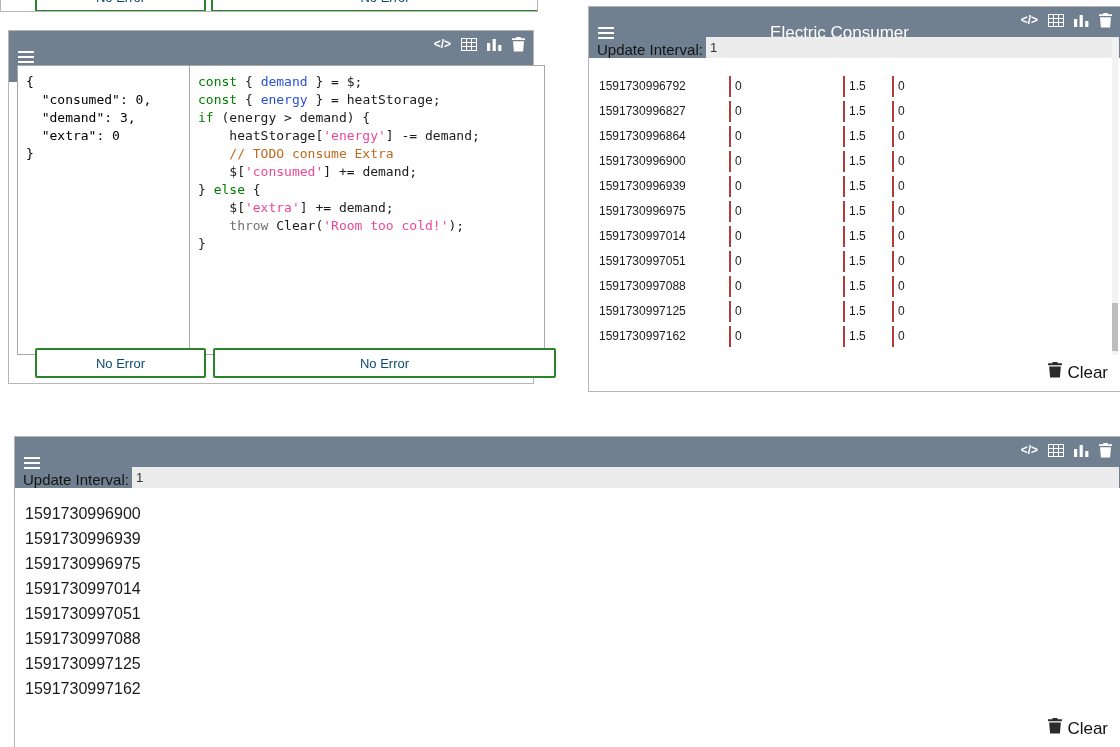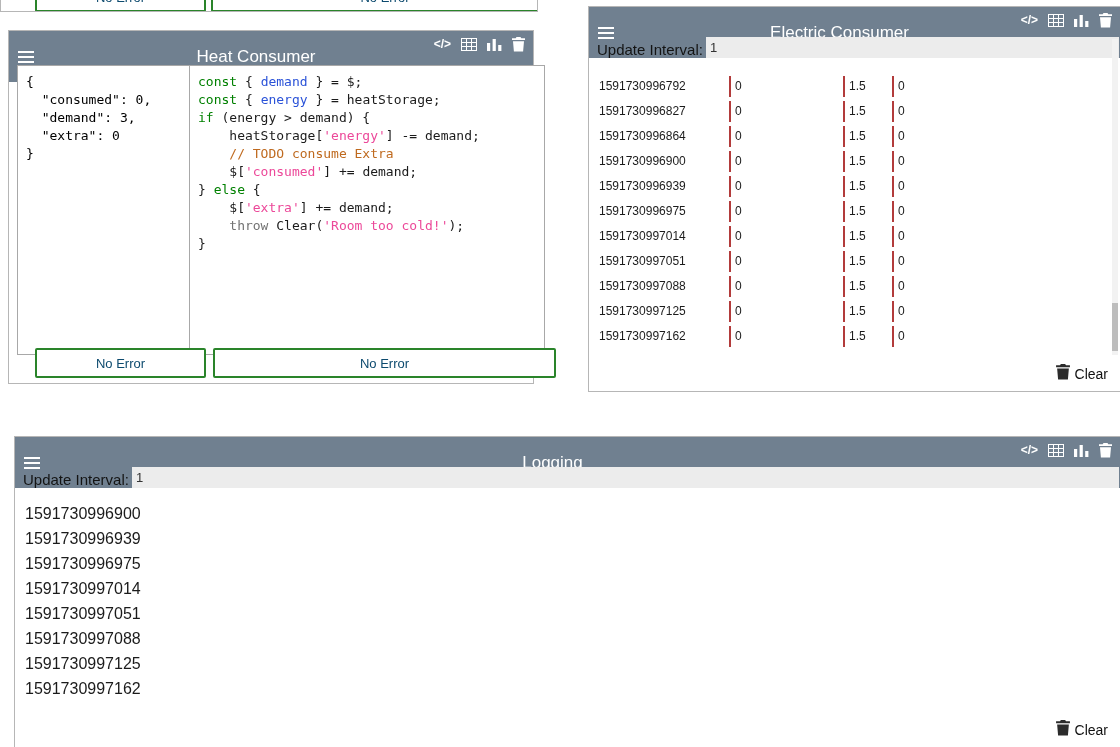--- a/index.html
+++ b/index.html
@@ -45,21 +45,21 @@
   .e-cell{position:absolute;top:1px;height:21px;line-height:21px;border-left:2px solid #b23b3b;padding-left:4px;}
   .e-c1{left:140px;}
   .e-c2{left:233px;margin-left:21px;}
   .e-c3{left:303px;}
 
   
   .lrows{position:absolute;left:10px;top:64px;}
   .lrow{height:25px;line-height:25px;font-size:16px;color:#1b1b1b;}
 
   .clear-btn{position:absolute;right:12px;bottom:8px;display:flex;align-items:center;gap:5px;
-    font-size:14px;color:#111;cursor:pointer;}
+    font-size:17px;color:#111;cursor:pointer;}
 
   .scroll-track{position:absolute;right:2px;top:32px;width:6px;height:316px;background:#f2f2f2;}
   .scroll-thumb{position:absolute;left:0;width:6px;height:48px;bottom:4px;background:#bdbdbd;}
 
   
   .panel-cut{position:absolute;left:0;top:0;width:536px;height:11px;overflow:hidden;
     border-left:1px solid #b6b6b6;border-right:1px solid #b6b6b6;border-bottom:1px solid #b6b6b6;background:#fff;}
   .panel-cut .status-btn{top:-18px;height:26px;}
 </style>
 </head>
@@ -70,21 +70,20 @@
   <div class="status-btn" style="left:186px;width:344px;">No Error</div>
 </div>
 
 <div class="panel" style="left:8px;top:30px;width:524px;height:352px;">
   <div class="phead">
     <div class="burger">
         <i></i>
         <i></i>
         <i></i>
       </div>
-    <div class="ptitle">Heat Consumer</div>
     <div class="hicons">
       <span class="codeico">&lt;/&gt;</span>
       <span>
           <svg width="16" height="13" viewBox="0 0 16 13" fill="none" stroke="#fff">
             <rect x="0.5" y="0.5" width="15" height="12"></rect>
             <path d="M0 4.5h16M0 8.5h16M5.5 0v13M10.5 0v13"></path>
           </svg>
         </span>
       <span>
           <svg width="15" height="13" viewBox="0 0 15 13">
@@ -236,21 +235,20 @@
   </div>
 </div>
 
 <div class="panel" style="left:14px;top:436px;width:1105px;height:310px;">
   <div class="phead">
     <div class="burger">
         <i></i>
         <i></i>
         <i></i>
       </div>
-    <div class="ptitle">Logging</div>
     <div class="hicons">
       <span class="codeico">&lt;/&gt;</span>
       <span>
           <svg width="16" height="13" viewBox="0 0 16 13" fill="none" stroke="#fff">
             <rect x="0.5" y="0.5" width="15" height="12"></rect>
             <path d="M0 4.5h16M0 8.5h16M5.5 0v13M10.5 0v13"></path>
           </svg>
         </span>
       <span>
           <svg width="15" height="13" viewBox="0 0 15 13">

